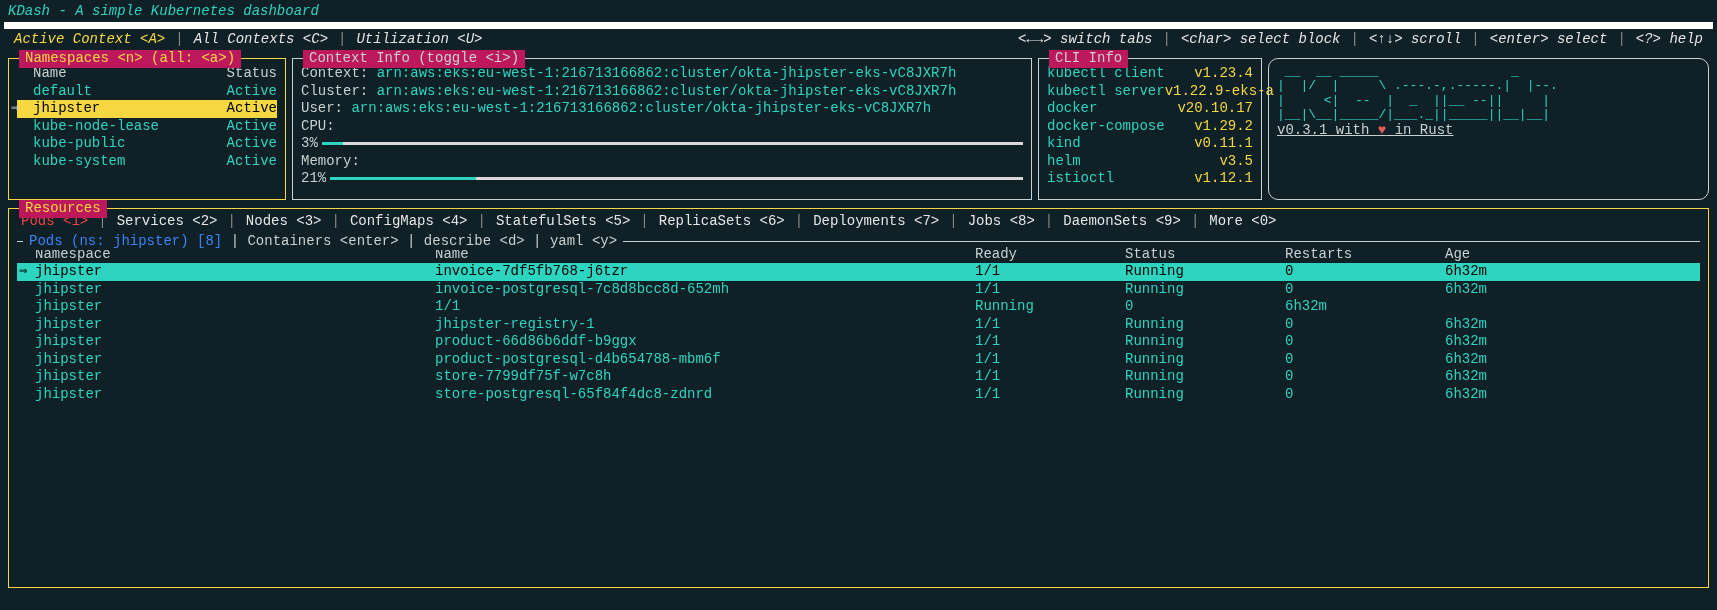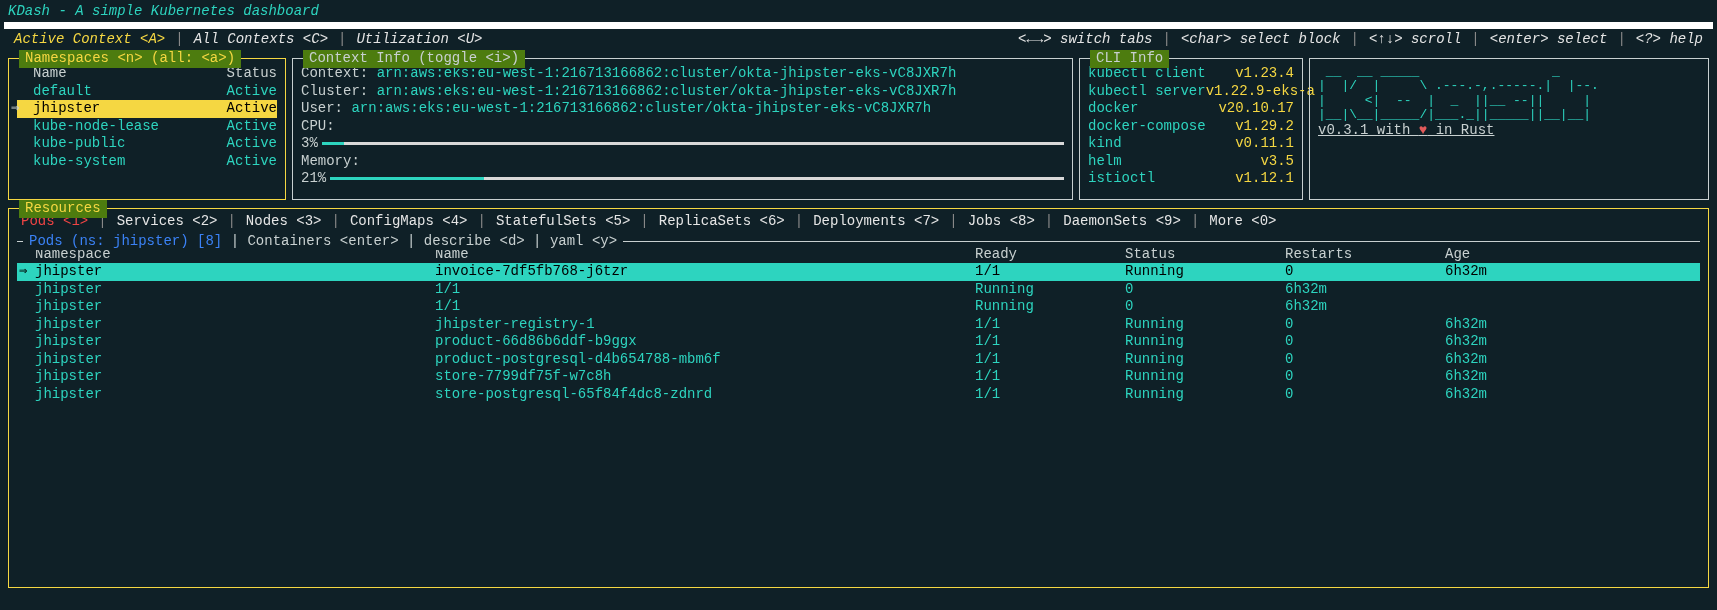--- a/index.html
+++ b/index.html
@@ -38,30 +38,30 @@
     border: 1px solid #c8d0d0;
     position: relative;
     padding: 6px 8px 6px 8px;
     margin-top: 6px;
   }
   .panel.yellow { border-color: #f5d742; }
   .panel-title {
     position: absolute;
     top: -9px;
     left: 10px;
-    background: #4d7c0f;
+    background: #be185d;
     padding: 0 6px;
     color: #f5d742;
     white-space: nowrap;
   }
   .panel-title.gray { color: #c8d0d0; }
   .ns-panel { width: 278px; height: 142px; }
   .ctx-panel { flex: 1; height: 142px; }
   .cli-panel { width: 224px; height: 142px; }
-  .logo-panel { width: 400px; height: 142px; border-color:#c8d0d0; }
+  .logo-panel { width: 441px; height: 142px; border-color:#c8d0d0;border-radius:10px; }
   .ns-header { display:flex; justify-content: space-between; color:#c8d0d0; padding: 0 0 0 16px;}
   .ns-row { display:flex; justify-content: space-between; padding: 0 0 0 16px; color:#2dd4bf; cursor:pointer;}
   .ns-row.selected { background:#f5d742; color:#000; }
   .ns-row .status { color:#2dd4bf; }
   .ns-row.selected .status { color:#000; }
   .ns-arrow { position:absolute; left:2px; color:#c8d0d0; }
   .ctx-row { color:#c8d0d0; white-space: nowrap; overflow:hidden; }
   .ctx-row .val { color:#2dd4bf; }
   .bar-row { display:flex; align-items:center; gap:4px; color:#c8d0d0;}
   .bar-track { flex:1; height:3px; background:#d8d8d8; position:relative;}
@@ -272,20 +272,21 @@
           <span class="arrow">⇒</span>
           <span>jhipster</span>
           <span>invoice-7df5fb768-j6tzr</span>
           <span>1/1</span>
           <span>Running</span>
           <span>0</span>
           <span>6h32m</span>
         </div>
         <div class="pod-row">
           <span>jhipster</span>
+          <span>invoice-postgresql-7c8d8bcc8d-652mh</span>
           <span>1/1</span>
           <span>Running</span>
           <span>0</span>
           <span>6h32m</span>
         </div>
         <div class="pod-row">
           <span>jhipster</span>
           <span>1/1</span>
           <span>Running</span>
           <span>0</span>

